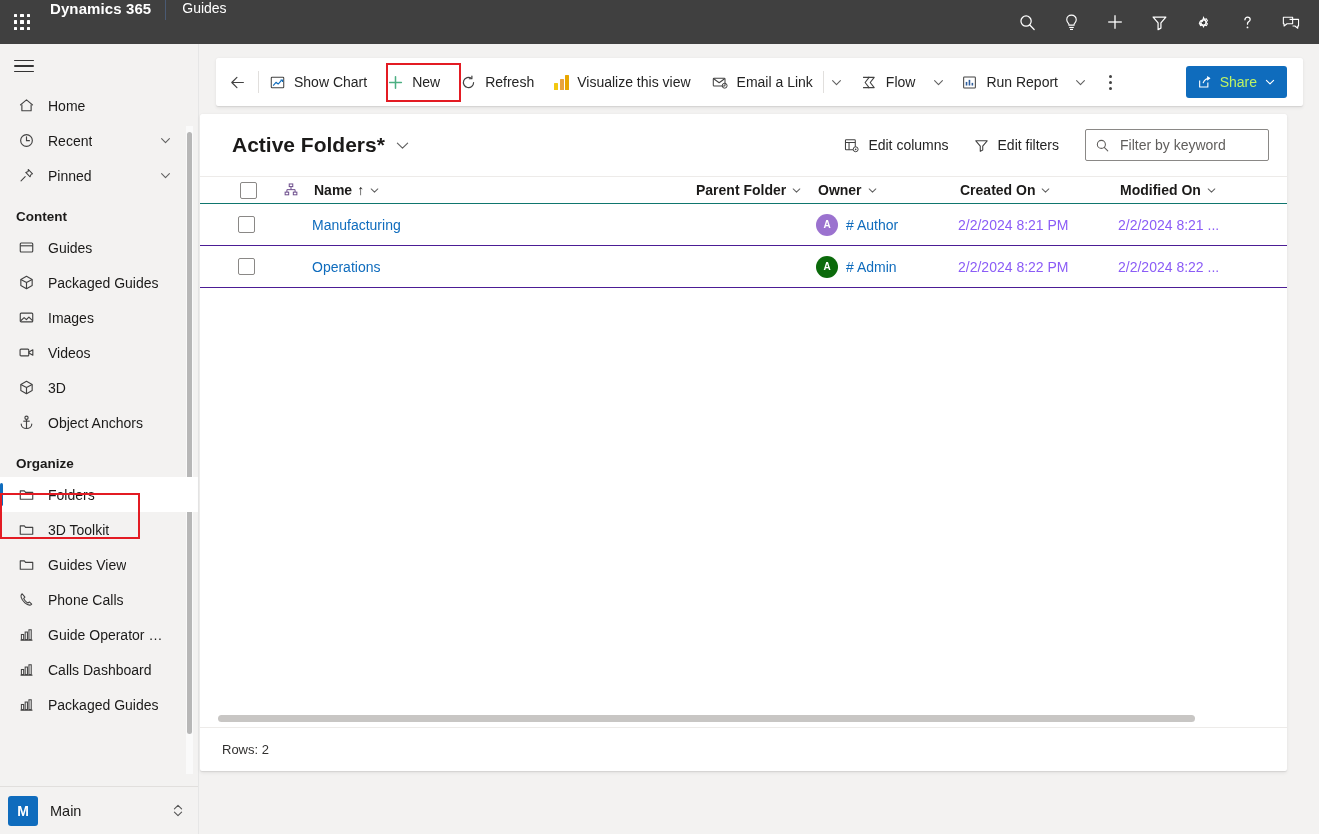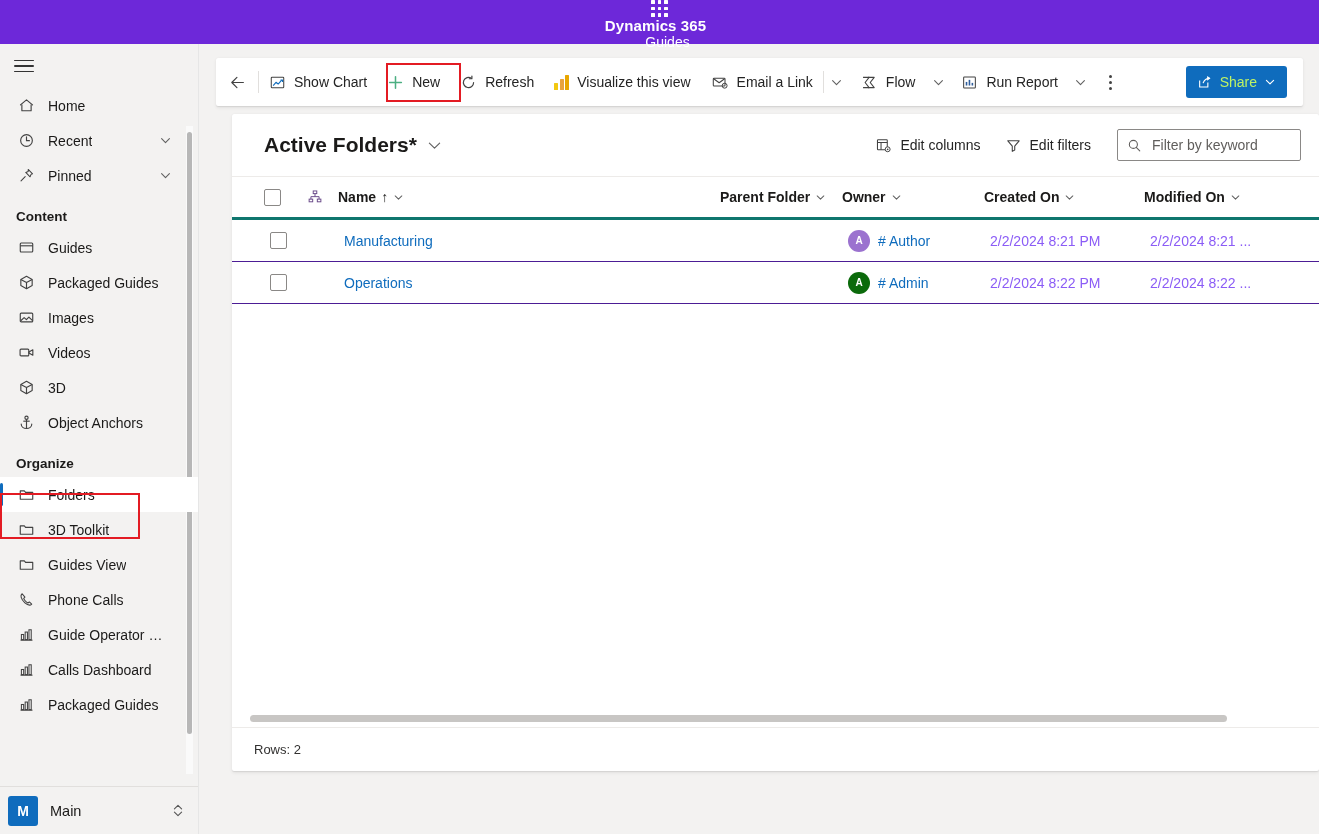--- a/index.html
+++ b/index.html
@@ -9,21 +9,21 @@
     overflow: hidden;
     font-family: "Liberation Sans", sans-serif;
     background: #ffffff;
     -webkit-font-smoothing: antialiased;
   }
   .app { position: relative; width: 1319px; height: 834px; background:#f3f2f1; }
 
   
   .topbar {
     position: absolute; top:0; left:0; width:1319px; height:44px;
-    background:#6d28d9; display:flex; align-items:center;flex-direction:column;
+    background:#404040; display:flex; align-items:flex-start;
   }
   .waffle {
     width:44px; height:44px; display:flex; align-items:center; justify-content:center;
     cursor:pointer;
   }
   .waffle-grid { display:grid; grid-template-columns:repeat(3,4px); grid-template-rows:repeat(3,4px); gap:2.5px; }
   .waffle-grid i { display:block; width:3.5px; height:3.5px; background:#fff; border-radius:0.5px; }
   .brand {
     color:#fff; font-size:15px; font-weight:700; padding:0 14px 0 6px; letter-spacing:.1px;
     white-space:nowrap;
@@ -101,21 +101,21 @@
   .share-btn {
     margin-left:auto; margin-right:16px; height:32px; background:#0f6cbd; color:#bef264;
     border-radius:3px; display:flex; align-items:center; gap:7px; padding:0 11px;
     font-size:14px; cursor:pointer;
   }
   .pbi-icon { display:flex; align-items:flex-end; gap:1.5px; height:15px; }
   .pbi-icon i { display:block; width:4px; background:#e8a600; border-radius:.5px; }
 
   
   .grid-panel {
-    position:absolute; top:114px; left:232px; width:1087px; height:657px;
+    position:absolute; top:114px; left:200px; width:1087px; height:657px;
     background:#fff; border-radius:2px;
     box-shadow:0 0.3px 0.9px rgba(0,0,0,.07), 0 1.6px 3.6px rgba(0,0,0,.07);
     display:flex; flex-direction:column; overflow:hidden;
   }
   .grid-header { height:62px; display:flex; align-items:center; padding:0 18px 0 32px; }
   .view-title {
     font-size:21px; font-weight:600; color:#1b1a19; display:flex; align-items:center; gap:10px; cursor:pointer;
   }
   .gh-right { margin-left:auto; display:flex; align-items:center; gap:4px; }
   .gh-btn {
@@ -126,22 +126,22 @@
     display:flex; align-items:center; gap:8px; width:184px; height:32px;
     border:1px solid #8a8886; border-radius:2px; padding:0 9px; margin-left:12px; background:#fff;
   }
   .search-box input {
     border:none; outline:none; font-size:14px; font-family:"Liberation Sans", sans-serif;
     color:#1b1a19; width:100%; background:transparent;
   }
   .search-box input::placeholder { color:#605e5c; }
 
   .col-head {
-    display:flex; align-items:center; height:44px; border-bottom:3px solid #0f766e;
-    border-top:1px solid #edebe9; padding-left:18px; color:#1b1a19;
+    display:flex; align-items:center; height:28px; border-bottom:1px solid #0f766e;
+    border-top:1px solid #edebe9; padding-left:26px; color:#1b1a19;
     font-size:14px; font-weight:600;
   }
   .cell-check { width:44px; display:flex; align-items:center; justify-content:center; flex:0 0 44px; }
   .cell-hier { width:42px; display:flex; align-items:center; justify-content:center; flex:0 0 42px; }
   .c-name { flex:0 0 384px; display:flex; align-items:center; gap:5px; cursor:pointer; padding-left:2px;}
   .c-parent { flex:0 0 122px; display:flex; align-items:center; gap:5px; cursor:pointer; }
   .c-owner { flex:0 0 142px; display:flex; align-items:center; gap:5px; cursor:pointer; }
   .c-created { flex:0 0 160px; display:flex; align-items:center; gap:5px; cursor:pointer; }
   .c-modified { flex:0 0 auto; display:flex; align-items:center; gap:5px; cursor:pointer; }
 

